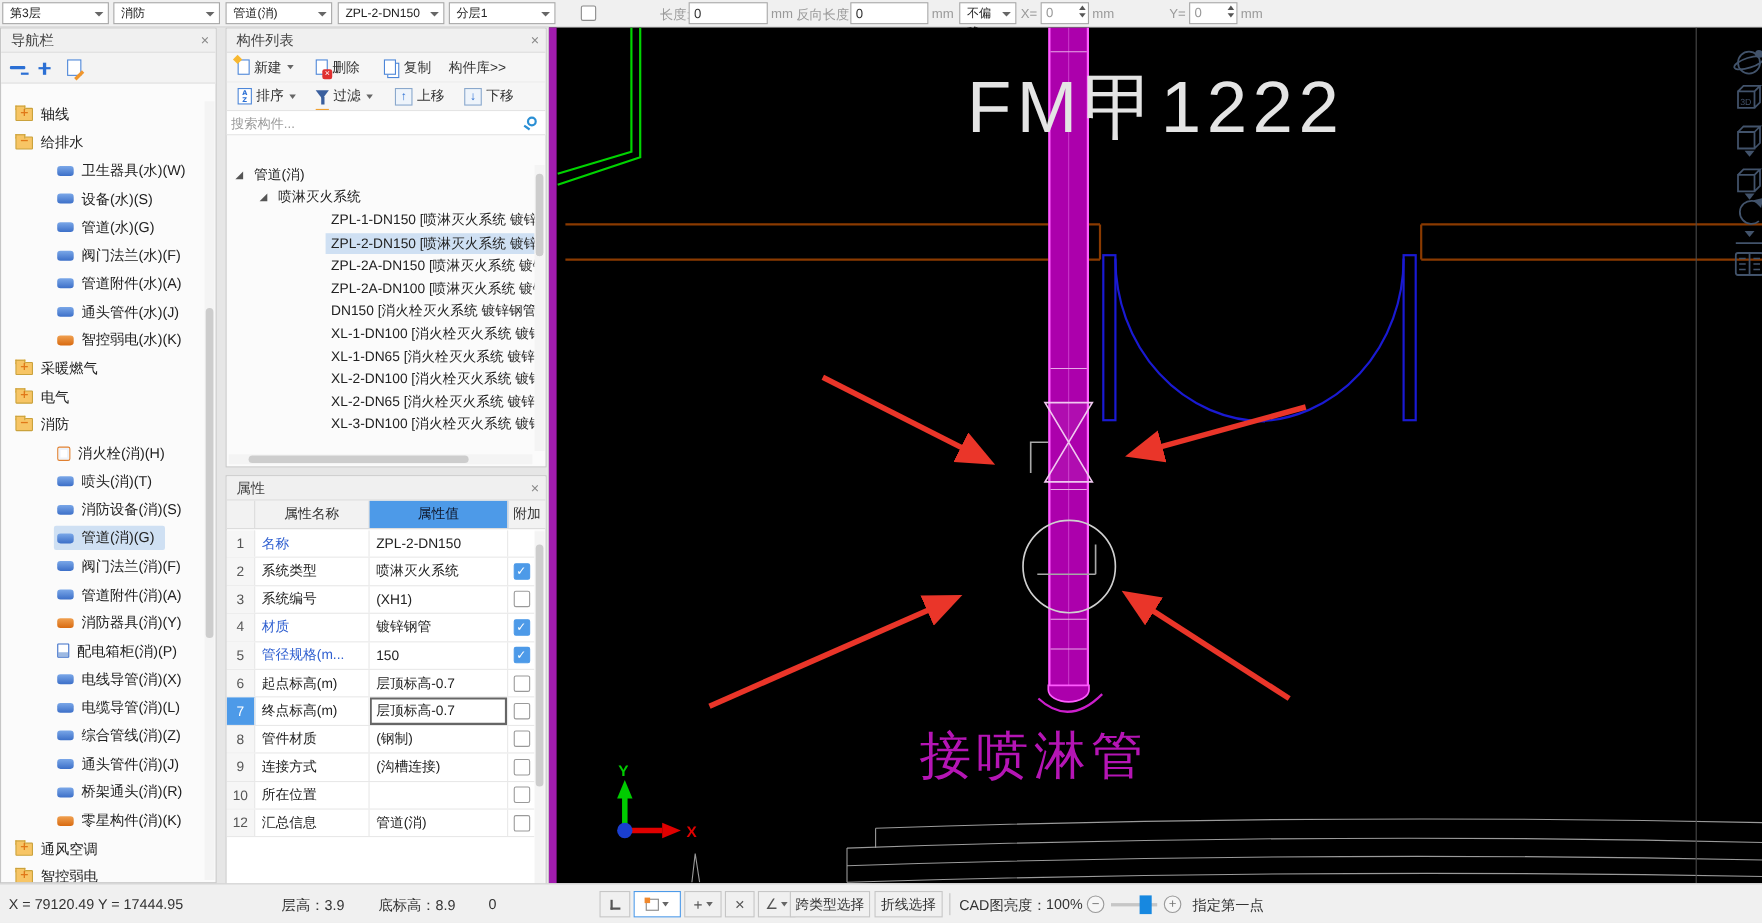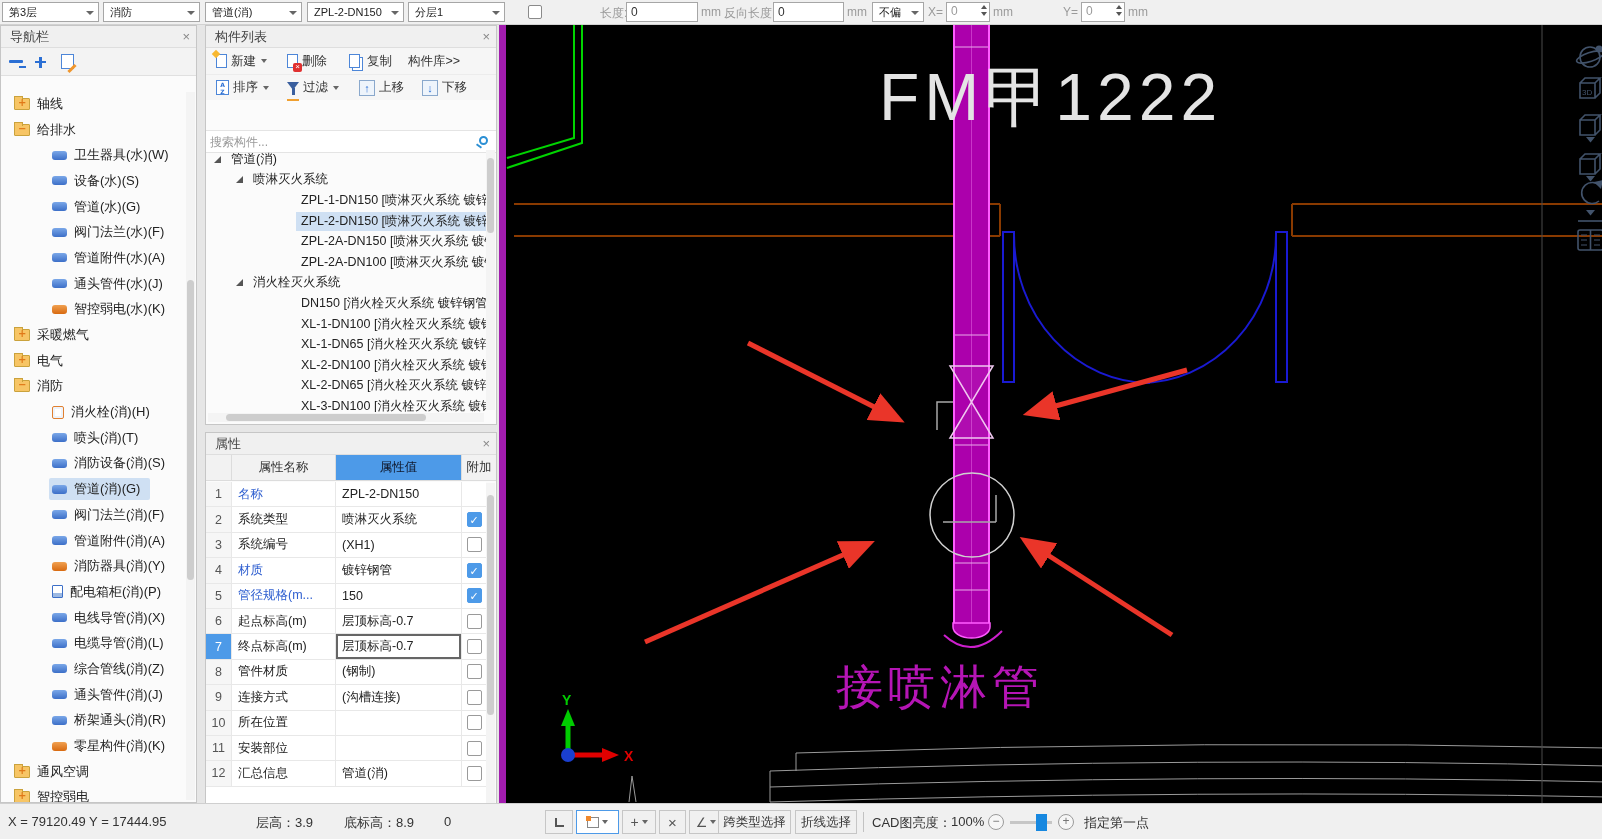--- a/index.html
+++ b/index.html
@@ -59,21 +59,21 @@
   .tiny-caret { width:0; height:0; border-left:3.5px solid transparent; border-right:3.5px solid transparent; border-top:4px solid #666; margin-left:1px; }
   .doc { width:11px; height:14px; background:#fff; border:1px solid #4d86d8; position:relative; flex:none; }
   .doc.new::after { content:""; position:absolute; left:-4px; top:-4px; width:6px; height:6px; background:#f8b830; transform:rotate(45deg); }
   .doc.del::after { content:"×"; position:absolute; right:-5px; bottom:-5px; width:9px; height:9px; background:#e03030; color:#fff; font-size:8px; line-height:8px; text-align:center; border-radius:2px; }
   .doc.copy { box-shadow:3px 3px 0 -1px #fff, 3px 3px 0 0 #4d86d8; margin-right:3px; }
   .sorticon { width:13px; height:15px; border:1px solid #4d86d8; font:bold 6px/7px "DejaVu Sans",sans-serif; color:#2b6fd4; text-align:center; background:#fff; }
   .funnel { position:relative; width:0; height:0; border-left:6px solid transparent; border-right:6px solid transparent; border-top:8px solid #3a5f9e; margin-top:-3px; }
   .funnel::after { content:""; position:absolute; left:-1.5px; top:-2px; width:3px; height:7px; background:#3a5f9e; }
   .funnel::before { content:""; position:absolute; left:-6px; top:9px; width:12px; height:2px; background:#f0a030; }
   .movebox { width:16px; height:16px; border:1px solid #8aa8cc; background:#eef4fb; color:#2b6fd4; font-weight:bold; font-size:11px; display:flex; align-items:center; justify-content:center; flex:none; }
-  #ct-search { height:23px; border-top:1px solid #e4e4e4; border-bottom:1px solid #e4e4e4; position:relative; background:#fff;margin-top:30px; }
+  #ct-search { height:23px; border-top:1px solid #e4e4e4; border-bottom:1px solid #e4e4e4; position:relative; background:#fff; }
   #ct-search input { position:absolute; left:4px; top:1px; width:250px; height:19px; border:none; outline:none; font-size:12px; color:#444; background:transparent; }
   #ct-search input::placeholder { color:#9a9a9a; }
   .mag { position:absolute; right:8px; top:5px; width:9px; height:9px; border:2px solid #2b8fd4; border-radius:50%; }
   .mag::after { content:""; position:absolute; left:-5px; top:7px; width:6px; height:2px; background:#2b8fd4; transform:rotate(35deg); }
   #ct-rows { position:absolute; left:0; top:123px; right:10px; bottom:12px; overflow:hidden; }
   .ct-row { display:flex; align-items:center; height:20.6px; font-size:12.5px; color:#222; white-space:nowrap; overflow:hidden; }
   .ct-ind { flex:none; }
   .ct-ind.l0 { width:8px; } .ct-ind.l1 { width:30px; } .ct-ind.l2 { width:78px; }
   .ct-arrow { flex:none; width:0; height:0; border-left:7px solid transparent; border-bottom:7px solid #555; margin-right:5px; visibility:hidden; }
   .ct-arrow.show { visibility:visible; }
@@ -488,25 +488,20 @@
           <span class="ct-ind l2"></span>
           <span class="ct-arrow"></span>
           <span class="ct-label">ZPL-2A-DN150 [喷淋灭火系统 镀锌</span>
         </div>
         <div class="ct-row">
           <span class="ct-ind l2"></span>
           <span class="ct-arrow"></span>
           <span class="ct-label">ZPL-2A-DN100 [喷淋灭火系统 镀锌</span>
         </div>
         <div class="ct-row">
-          <span class="ct-ind l1"></span>
-          <span class="ct-arrow show"></span>
-          <span class="ct-label">消火栓灭火系统</span>
-        </div>
-        <div class="ct-row">
           <span class="ct-ind l2"></span>
           <span class="ct-arrow"></span>
           <span class="ct-label">DN150 [消火栓灭火系统 镀锌钢管 1</span>
         </div>
         <div class="ct-row">
           <span class="ct-ind l2"></span>
           <span class="ct-arrow"></span>
           <span class="ct-label">XL-1-DN100 [消火栓灭火系统 镀锌钢</span>
         </div>
         <div class="ct-row">
@@ -617,28 +612,20 @@
           <span class="pr-num">9</span>
           <span class="pr-name">连接方式</span>
           <span class="pr-val">(沟槽连接)</span>
           <span class="pr-chk">
             <span class="cbx show"></span>
           </span>
         </div>
         <div class="pr-row">
           <span class="pr-num">10</span>
           <span class="pr-name">所在位置</span>
-          <span class="pr-val"></span>
-          <span class="pr-chk">
-            <span class="cbx show"></span>
-          </span>
-        </div>
-        <div class="pr-row">
-          <span class="pr-num">11</span>
-          <span class="pr-name">安装部位</span>
           <span class="pr-val"></span>
           <span class="pr-chk">
             <span class="cbx show"></span>
           </span>
         </div>
         <div class="pr-row">
           <span class="pr-num">12</span>
           <span class="pr-name">汇总信息</span>
           <span class="pr-val">管道(消)</span>
           <span class="pr-chk">

